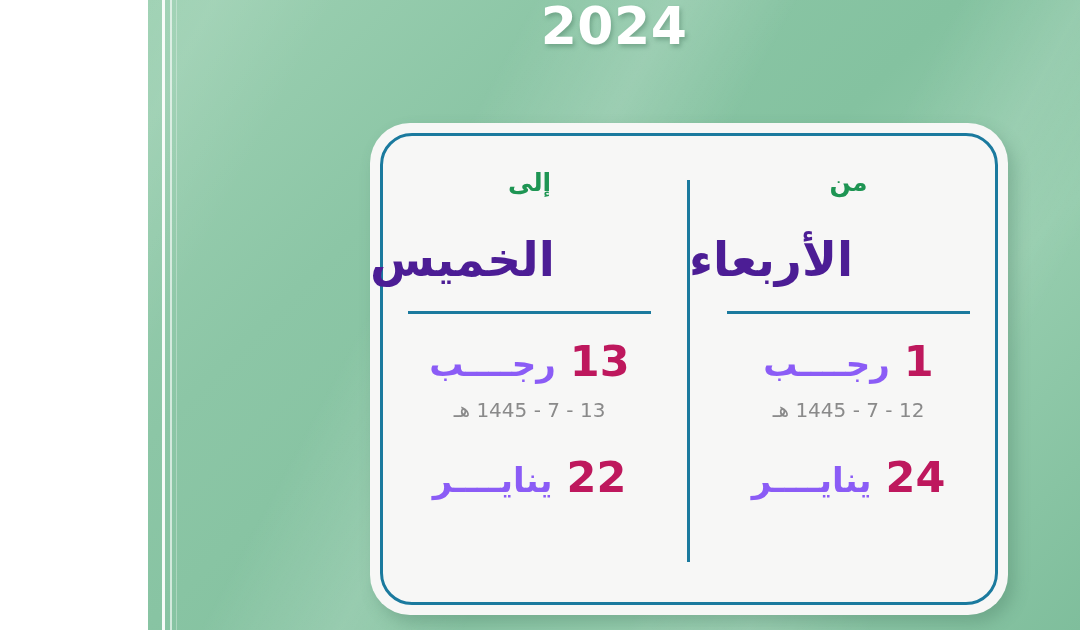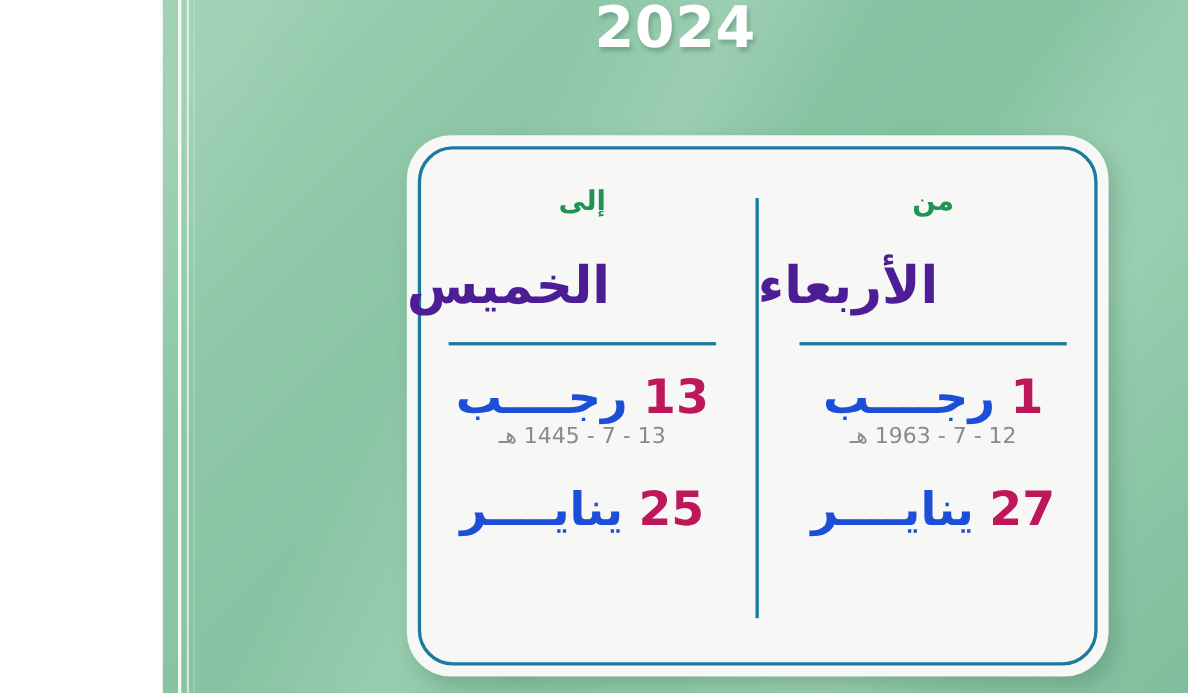--- a/index.html
+++ b/index.html
@@ -145,28 +145,28 @@
     direction: rtl;
   }
   .date-num {
     font-size: 43px;
     font-weight: bold;
     color: #be185d;
     line-height: 1;
     direction: ltr;
   }
   .date-month {
-    font-size: 42px;
-    font-weight: bold;
-    color: #1d4ed8;
+    font-size: 34px;
+    font-weight: bold;
+    color: #8b5cf6;
     line-height: 1;
     letter-spacing: -1px;
   }
   .date-sub {
-    margin-top: 1px;
+    margin-top: 15px;
     font-size: 20px;
     color: #8a8a8a;
     direction: rtl;
     letter-spacing: 0.2px;
   }
 </style>
 </head>
 <body>
 
 <div class="stage">
@@ -187,47 +187,47 @@
       <div class="col">
         <div class="col-label">من</div>
         <div class="col-day">الأربعاء</div>
         <div class="h-rule"></div>
 
         <div class="date-block hijri">
           <div class="date-main">
             <span class="date-num">1</span>
             <span class="date-month">رجــــب</span>
           </div>
-          <div class="date-sub">12 - 7 - 1963 هـ</div>
+          <div class="date-sub">12 - 7 - 1445 هـ</div>
         </div>
 
         <div class="date-block gregorian">
           <div class="date-main">
-            <span class="date-num">27</span>
+            <span class="date-num">24</span>
             <span class="date-month">ينايــــر</span>
           </div>
         </div>
       </div>
 
       <div class="col">
         <div class="col-label">إلى</div>
         <div class="col-day">الخميس</div>
         <div class="h-rule"></div>
 
         <div class="date-block hijri">
           <div class="date-main">
             <span class="date-num">13</span>
             <span class="date-month">رجــــب</span>
           </div>
           <div class="date-sub">13 - 7 - 1445 هـ</div>
         </div>
 
         <div class="date-block gregorian">
           <div class="date-main">
-            <span class="date-num">25</span>
+            <span class="date-num">22</span>
             <span class="date-month">ينايــــر</span>
           </div>
         </div>
       </div>
 
     </div>
 
     <div class="v-divider"></div>
   </div>
 

